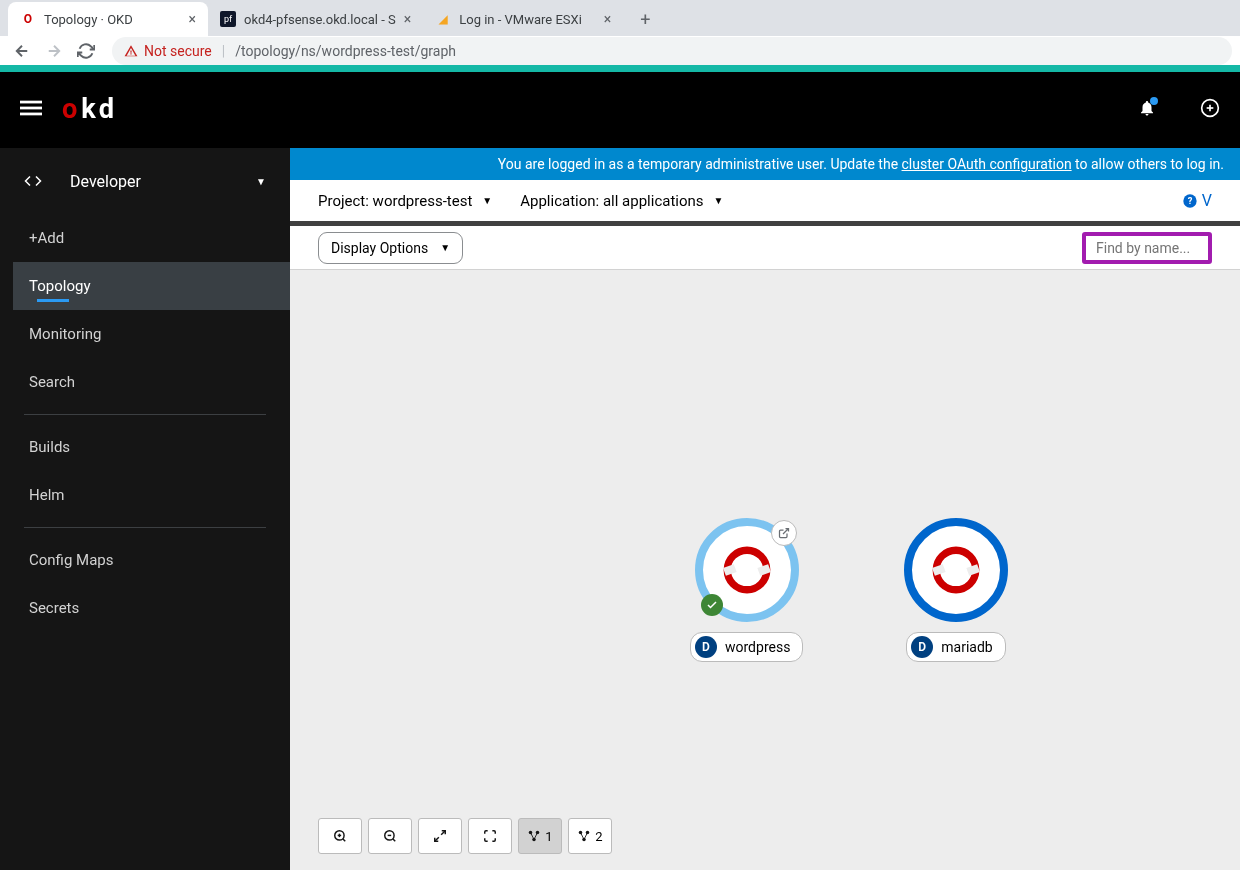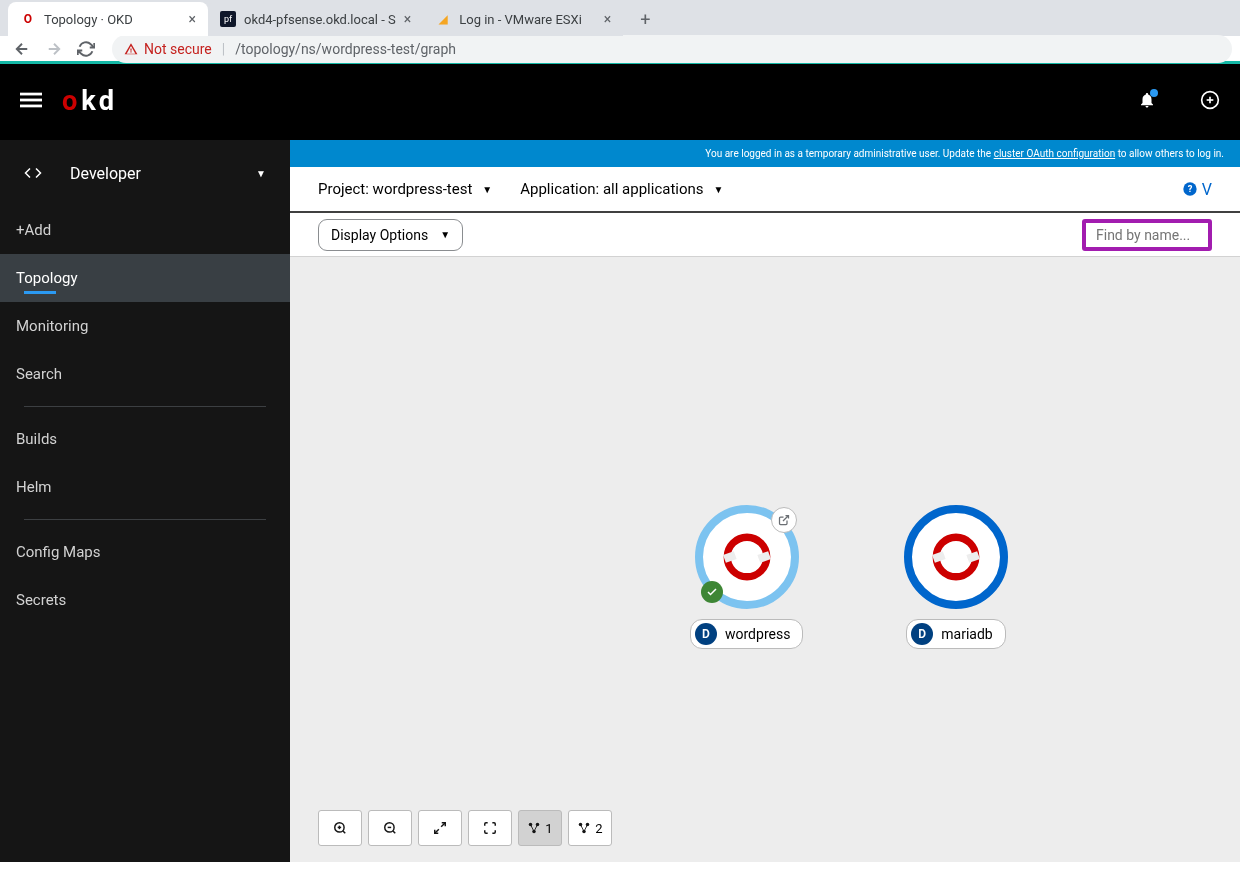--- a/index.html
+++ b/index.html
@@ -7,50 +7,50 @@
 
 
 .browser-tabs { height: 36px; background: #dee1e6; display: flex; align-items: flex-end; padding-left: 8px; }
 .tab { height: 34px; padding: 0 12px; display: flex; align-items: center; gap: 8px; font-size: 13px; color: #3c4043; background: #dee1e6; border-radius: 8px 8px 0 0; min-width: 200px; max-width: 240px; position: relative; }
 .tab.active { background: #fff; }
 .tab-icon { width: 16px; height: 16px; display: flex; align-items: center; justify-content: center; font-size: 12px; }
 .tab-title { flex: 1; white-space: nowrap; overflow: hidden; text-overflow: ellipsis; }
 .tab-close { font-size: 14px; color: #5f6368; cursor: pointer; }
 .new-tab { width: 28px; height: 28px; display: flex; align-items: center; justify-content: center; font-size: 18px; color: #5f6368; cursor: pointer; margin-left: 8px; margin-bottom: 3px; }
 
-.browser-toolbar { height: 28px; background: #fff; display: flex; align-items: center; padding: 12px 8px; gap: 4px; border-bottom: 3px solid #14b8a6; }
+.browser-toolbar { height: 36px; background: #fff; display: flex; align-items: center; padding: 12px 8px; gap: 4px; border-bottom: 7px solid #14b8a6; }
 .nav-btn { width: 28px; height: 28px; display: flex; align-items: center; justify-content: center; color: #5f6368; cursor: pointer; border-radius: 50%; }
 .nav-btn.disabled { color: #bdc1c6; }
 .address-bar { flex: 1; height: 28px; background: #f1f3f4; border-radius: 14px; display: flex; align-items: center; padding: 0 12px; font-size: 14px; color: #202124; margin-left: 8px; }
 .not-secure { color: #c5221f; display: flex; align-items: center; gap: 6px; margin-right: 10px; }
 .url-path { color: #5f6368; }
 
 
 .app-header { height: 76px; background: #000; display: flex; align-items: center; padding: 0 20px; gap: 20px; }
 .menu-icon { color: #fff; cursor: pointer; }
 .logo { height: 36px; }
 .header-spacer { flex: 1; }
 .header-icon { color: #fff; cursor: pointer; position: relative; }
 .notif-dot { position: absolute; top: -2px; right: -2px; width: 8px; height: 8px; background: #2b9af3; border-radius: 50%; }
 
 
 .app-body { display: flex; height: calc(870px - 36px - 36px - 76px); }
 .sidebar { width: 290px; background: #151515; color: #d2d2d2; display: flex; flex-direction: column; }
 .perspective { height: 66px; display: flex; align-items: center; padding: 0 24px; gap: 28px; cursor: pointer; }
 .perspective-label { flex: 1; font-size: 16px; color: #fff; }
-.nav-item { height: 48px; display: flex; align-items: center; padding: 0 16px; font-size: 15px; cursor: pointer; color: #d2d2d2; }
+.nav-item { height: 48px; display: flex; align-items: center; padding: 0 16px; font-size: 15px; cursor: pointer; color: #d2d2d2; margin-left: 13px; }
 .nav-item.active { background: #393f44; color: #fff; font-weight: 400; position: relative; }
 .nav-item.active::after { content: ''; position: absolute; bottom: 8px; left: 24px; width: 32px; height: 3px; background: #2b9af3; }
 .nav-divider { height: 1px; background: #3c3f42; margin: 8px 24px; }
 
 .main { flex: 1; display: flex; flex-direction: column; background: #ededed; position: relative; }
-.banner { background: #0088ce; color: #fff; padding: 8px 16px; font-size: 10px; text-align: right; }
+.banner { background: #0088ce; color: #fff; padding: 8px 16px; font-size: 14px; text-align: right; }
 .banner a { color: #fff; text-decoration: underline; }
 
-.context-bar { height: 46px; background: #fff; display: flex; align-items: center; padding: 0 28px; gap: 28px; border-bottom: 2px solid #404040; }
+.context-bar { height: 46px; background: #fff; display: flex; align-items: center; padding: 0 28px; gap: 28px; border-bottom: 5px solid #404040; }
 .context-item { display: flex; align-items: center; gap: 10px; font-size: 15px; cursor: pointer; }
 .help-link { margin-left: auto; color: #0066cc; display: flex; align-items: center; gap: 4px; }
 
 .toolbar { height: 44px; background: #fff; display: flex; align-items: center; padding: 0 28px; gap: 12px; border-bottom: 1px solid #d2d2d2; }
 .display-options { height: 32px; border: 1px solid #8a8d90; border-radius: 9px; padding: 0 12px; display: flex; align-items: center; gap: 12px; font-size: 14px; cursor: pointer; background: #fff; }
 .search-box { margin-left: auto; height: 32px; border: 4px solid #a21caf; border-radius: 3px; padding: 0 10px; font-size: 14px; width: 130px; }
 
 .canvas { flex: 1; position: relative; background: #ededed; }
 
 .node { position: absolute; display: flex; flex-direction: column; align-items: center; gap: 10px; cursor: pointer; }

